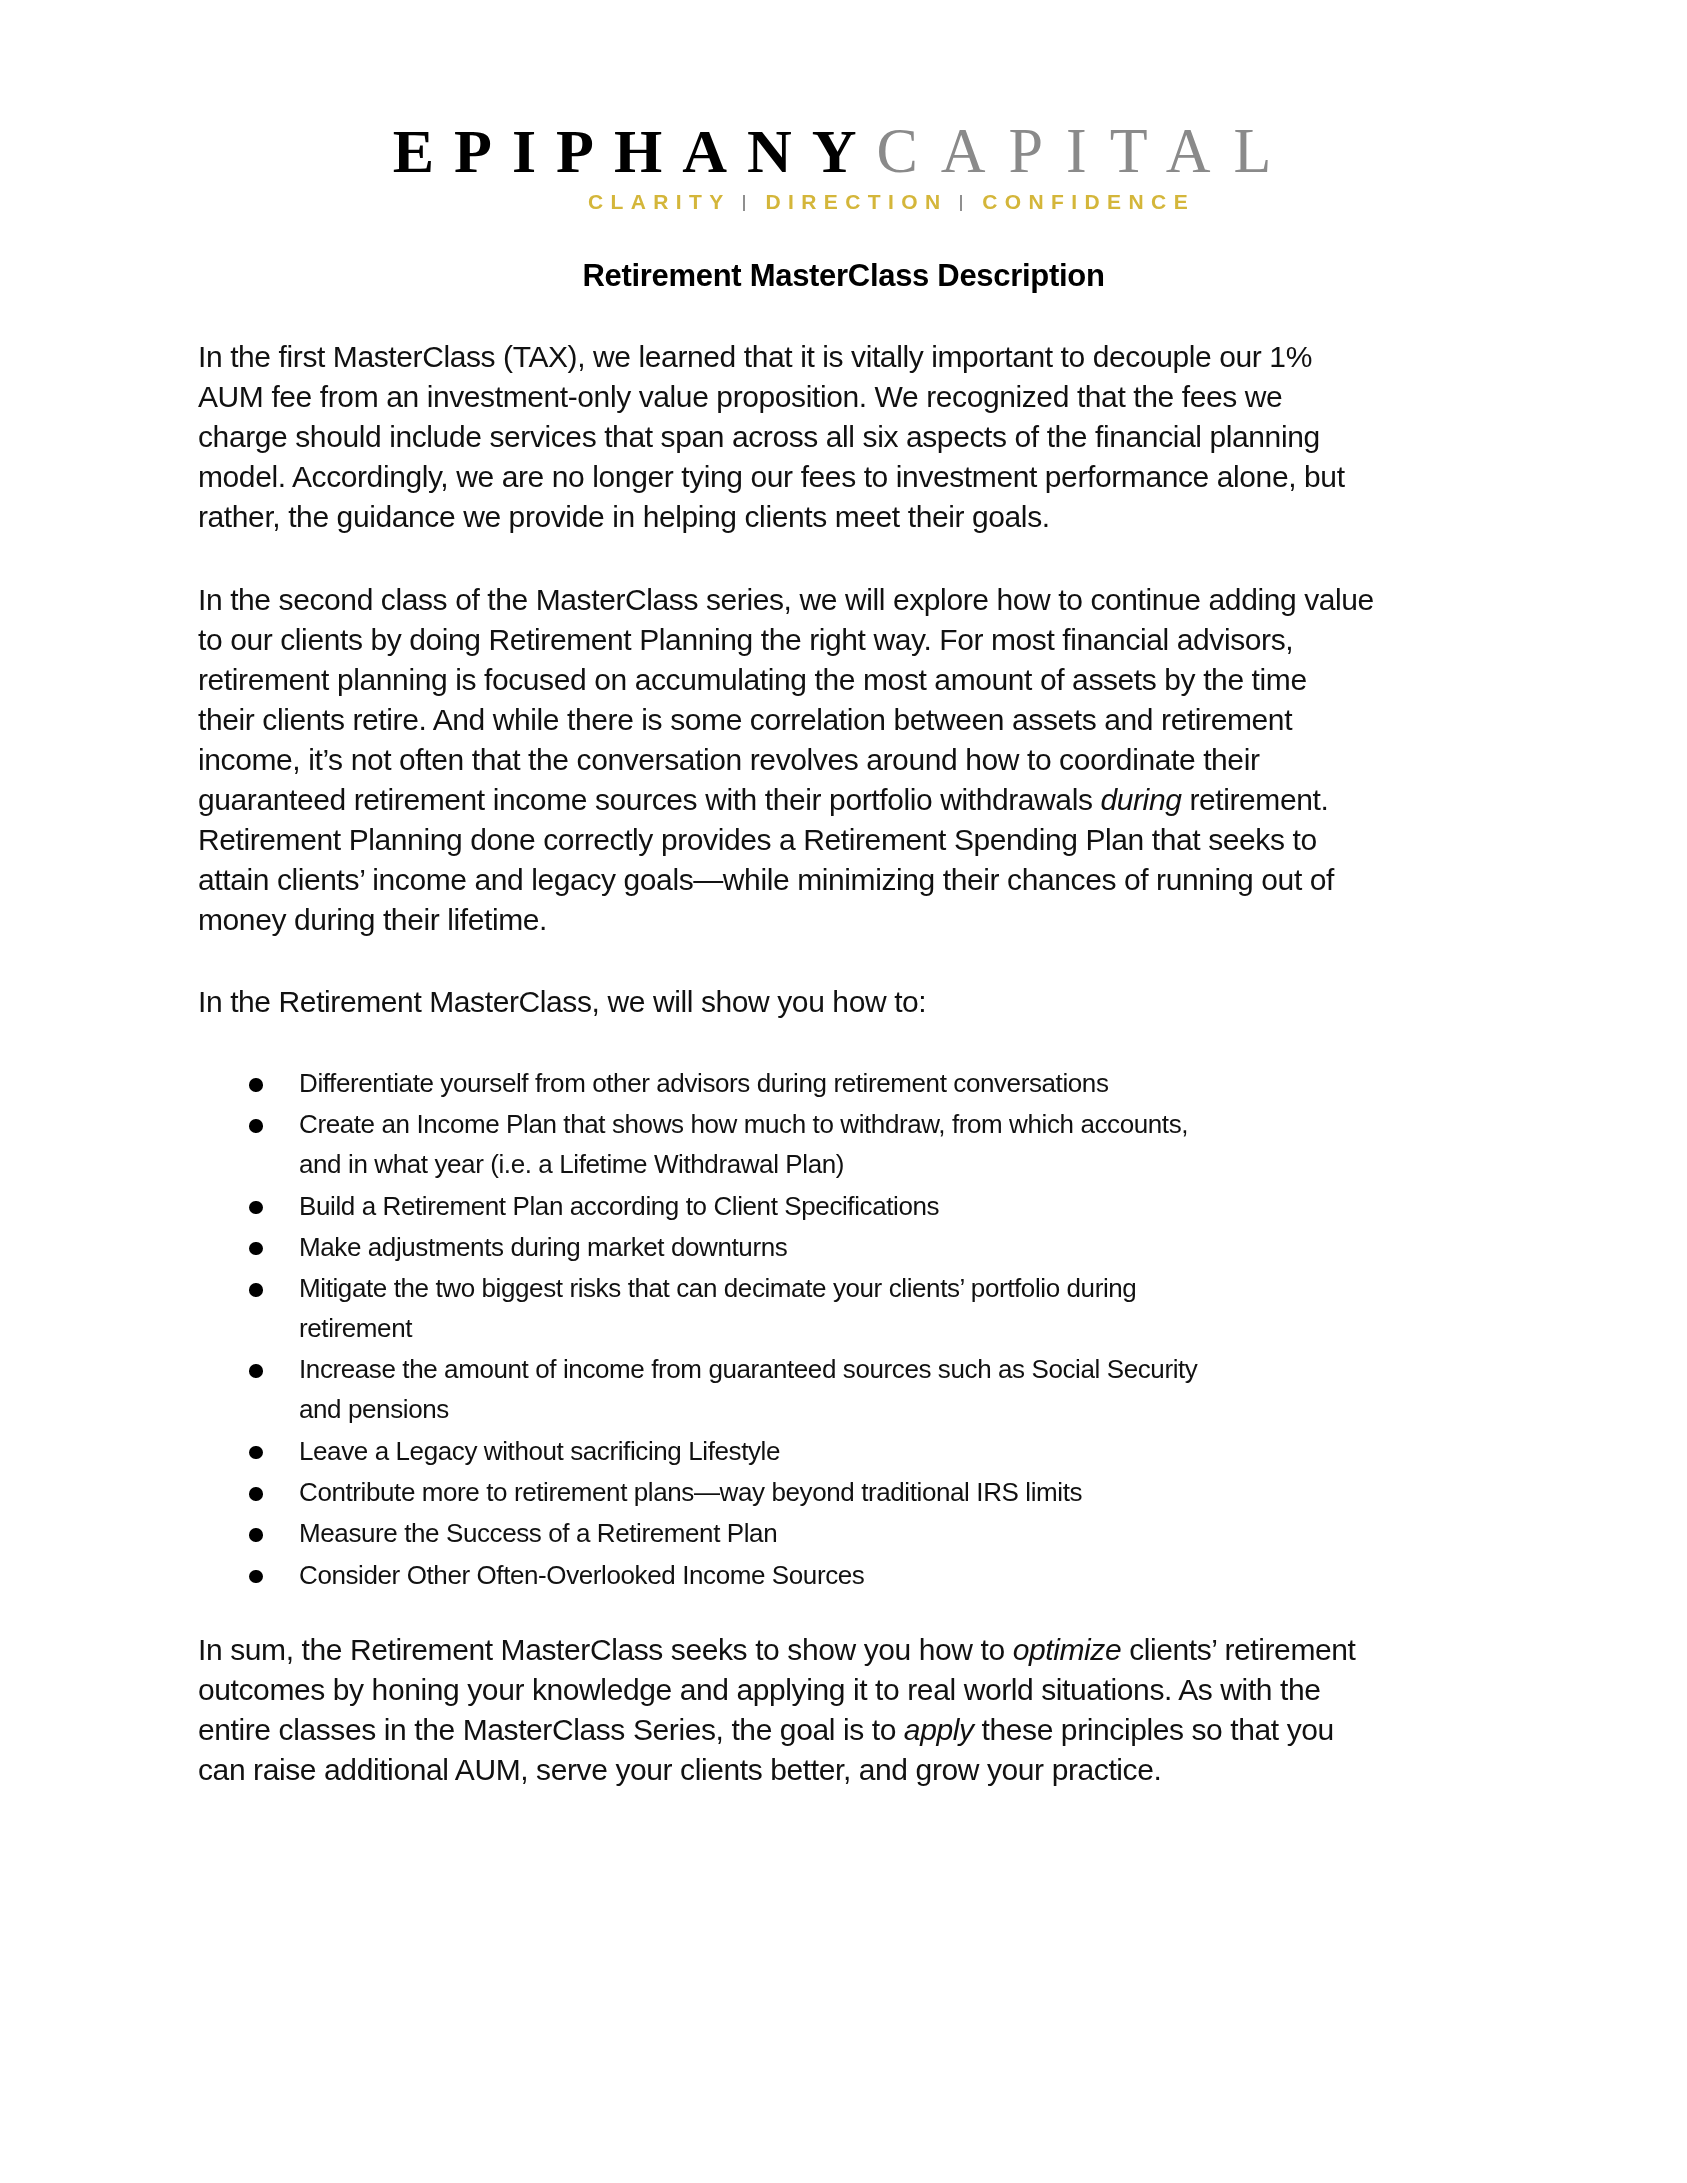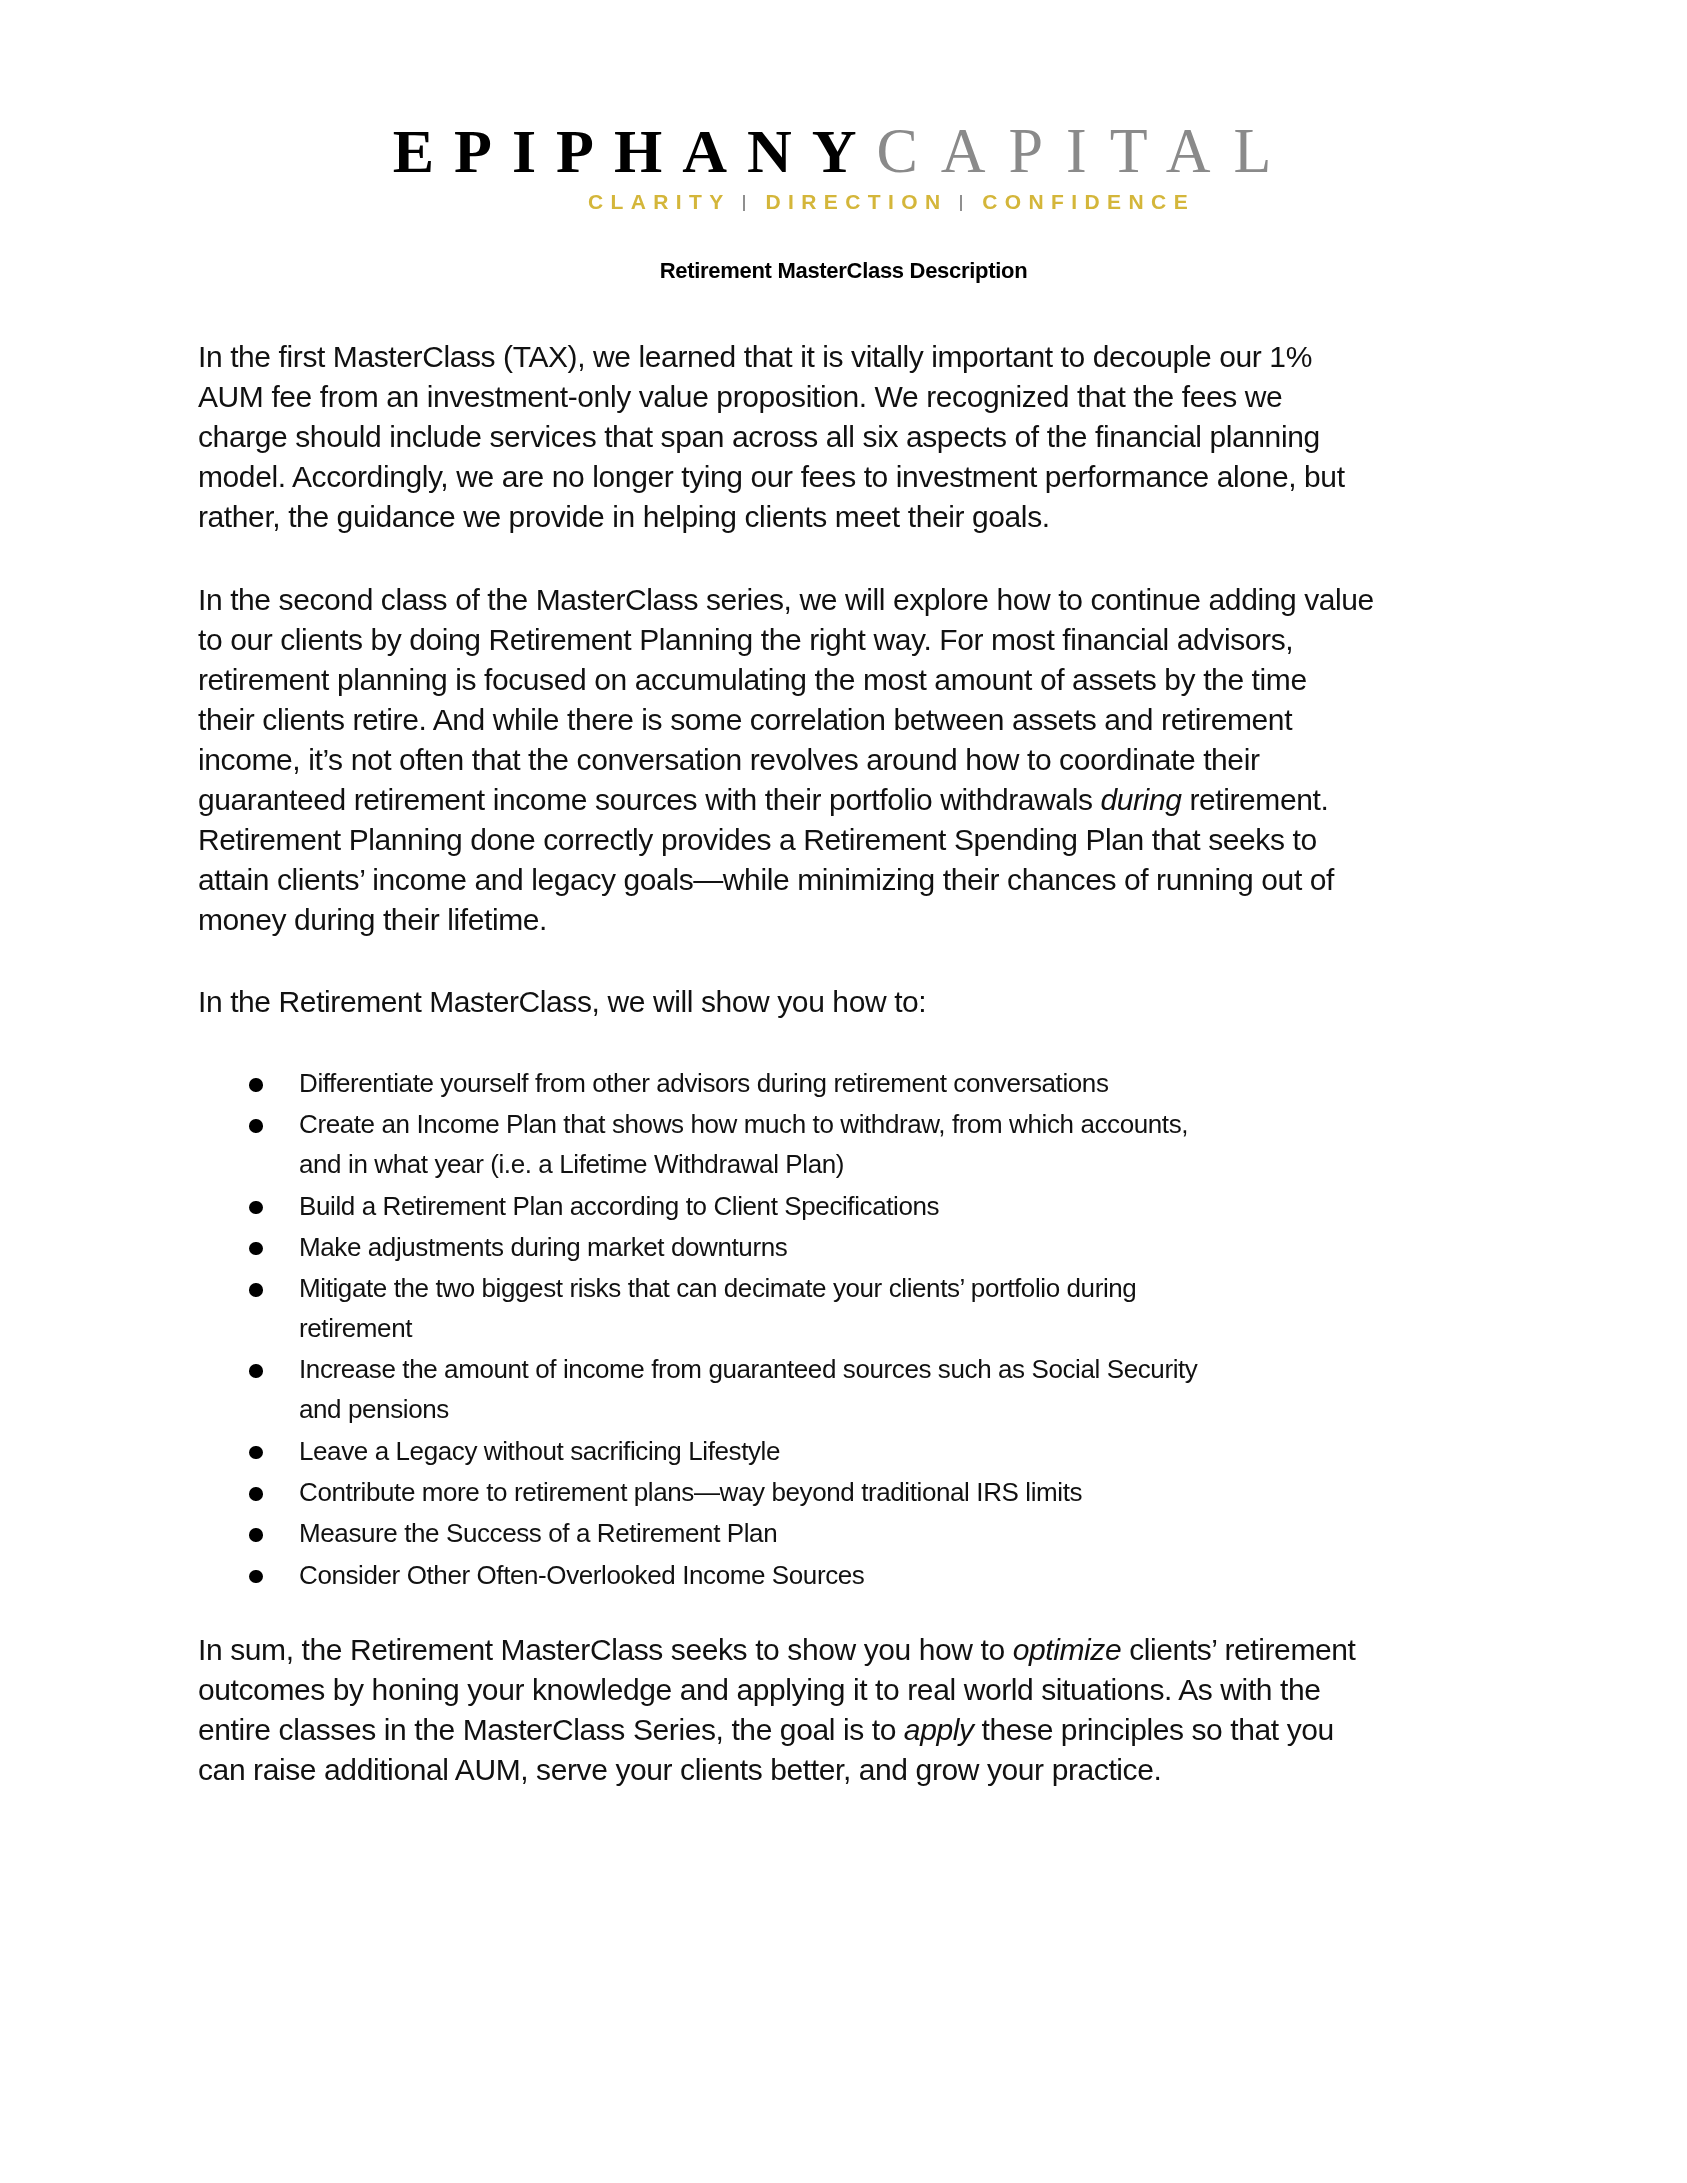--- a/index.html
+++ b/index.html
@@ -8,21 +8,21 @@
 
   .logo { position: absolute; left: 0; top: 101px; width: 1687px; text-align: center; white-space: nowrap; margin-top: 19px; }
   .logo-word { display: inline-block; vertical-align: baseline; font-family: "Liberation Serif", "DejaVu Serif", serif; font-size: 62px; line-height: 1; letter-spacing: 20px; }
   .logo-bold { color: #000; font-weight: 700; }
   .logo-light { color: #8a8a8a; font-weight: 400; letter-spacing: 23px; transform: scaleY(1.02); }
 
   .tagline { position: absolute; left: 0; top: 190px; width: 1687px; text-align: center; white-space: nowrap; font-family: "Liberation Sans", "DejaVu Sans", sans-serif; font-weight: 700; font-size: 21px; letter-spacing: 7.4px; line-height: 24px; margin-left: 48px; }
   .tag-word { color: #D4B63A; }
   .tag-sep { display: inline-block; width: 2.7px; height: 16px; background: #8f8f8f; vertical-align: -2px; margin: 0 20px 0 12px; }
 
-  .title { position: absolute; left: 0; top: 258px; width: 1687px; text-align: center; font-family: "Liberation Sans", "DejaVu Sans", sans-serif; font-weight: 700; font-size: 22px; color: #000; letter-spacing: -0.3px; }
+  .title { position: absolute; left: 0; top: 258px; width: 1687px; text-align: center; font-family: "Liberation Sans", "DejaVu Sans", sans-serif; font-weight: 700; font-size: 31px; color: #000; letter-spacing: -0.3px; }
 
   .body-text { position: absolute; left: 198px; width: 1303px; font-family: "Liberation Sans", "DejaVu Sans", sans-serif; font-size: 30px; line-height: 40px; color: #111; letter-spacing: -0.4px; word-spacing: 0px; }
   .line { display: block; white-space: nowrap; }
   .para1 { top: 337px; }
   .para2 { top: 580px; }
   .intro { top: 982px; }
   .closing { top: 1630px; }
 
   .bullets { position: absolute; left: 198px; top: 1063px; width: 1303px; margin: 0; padding: 0; list-style: none; font-family: "Liberation Sans", "DejaVu Sans", sans-serif; font-size: 26px; line-height: 40px; color: #111; letter-spacing: -0.4px; }
   .bullets li { position: relative; padding-left: 101px; margin: 0 0 1.3px 0; }

